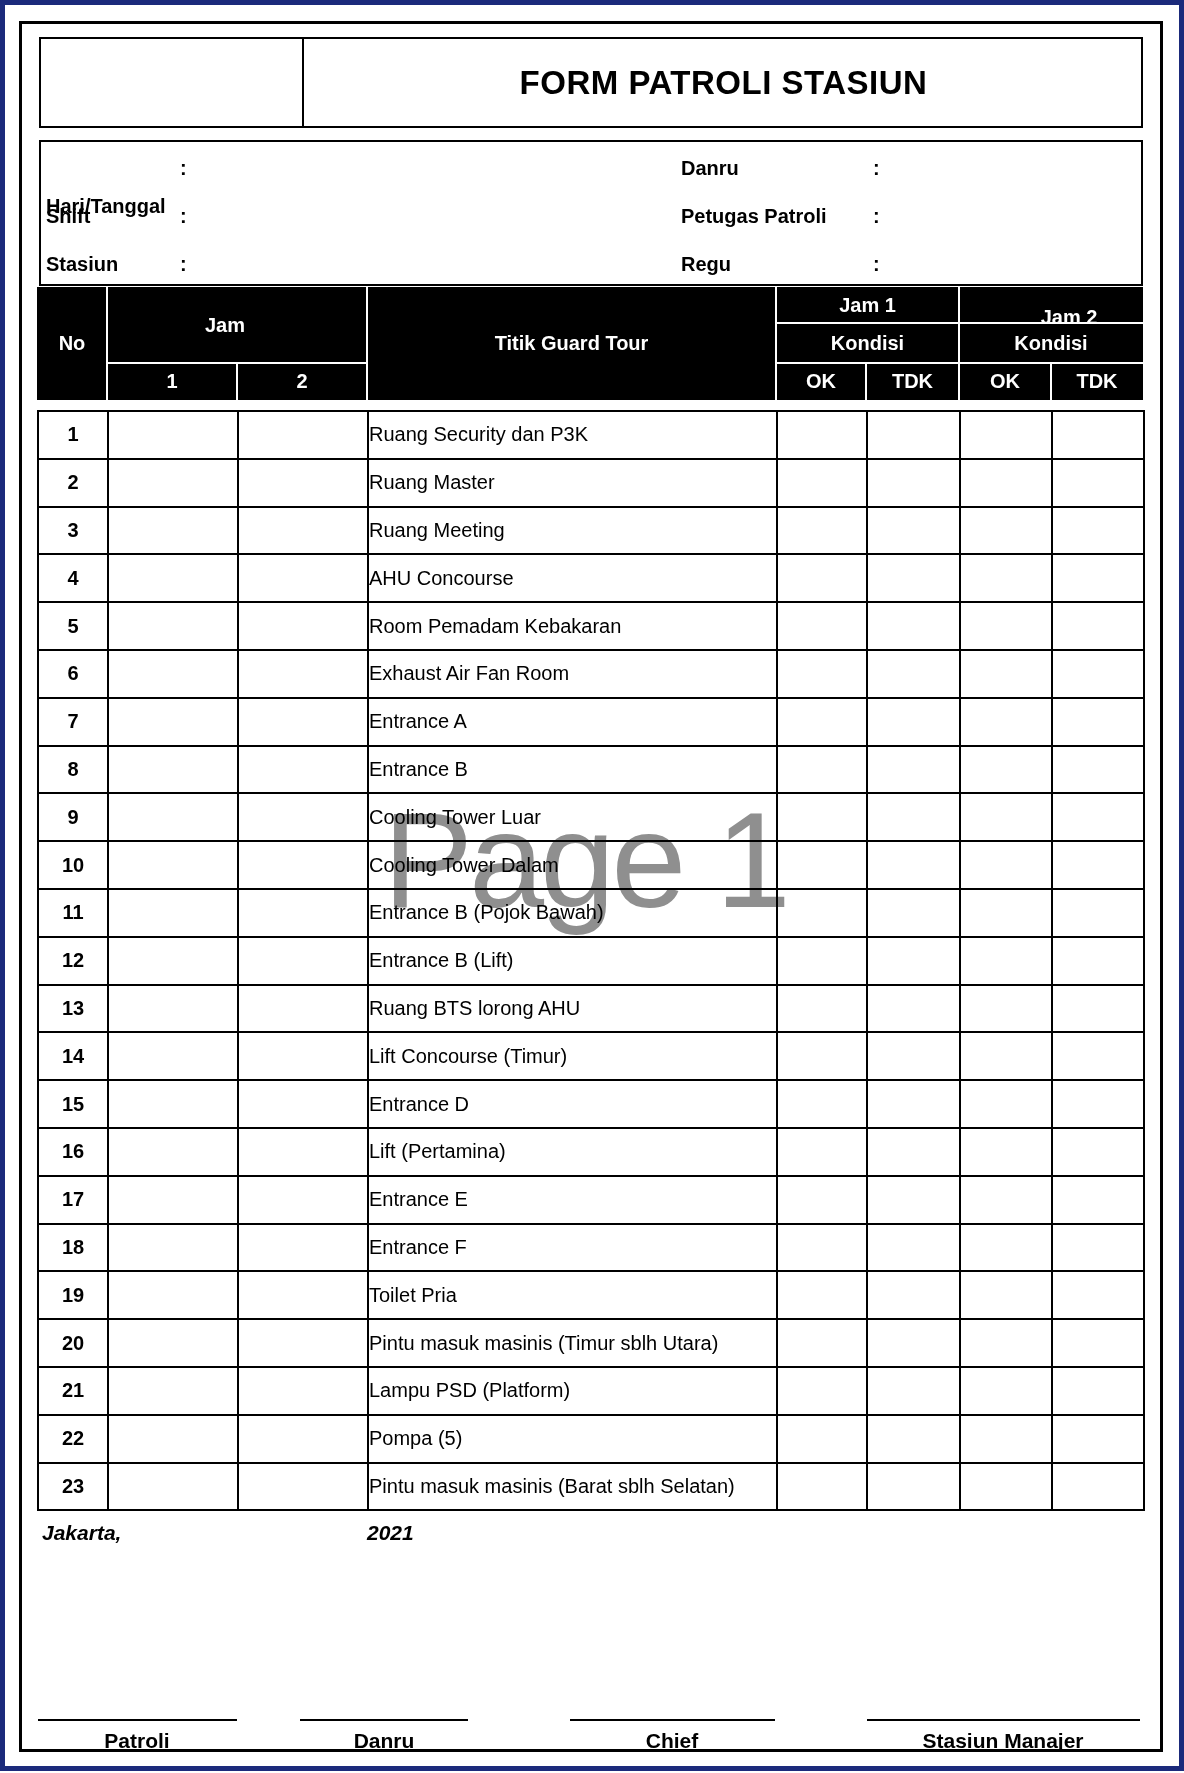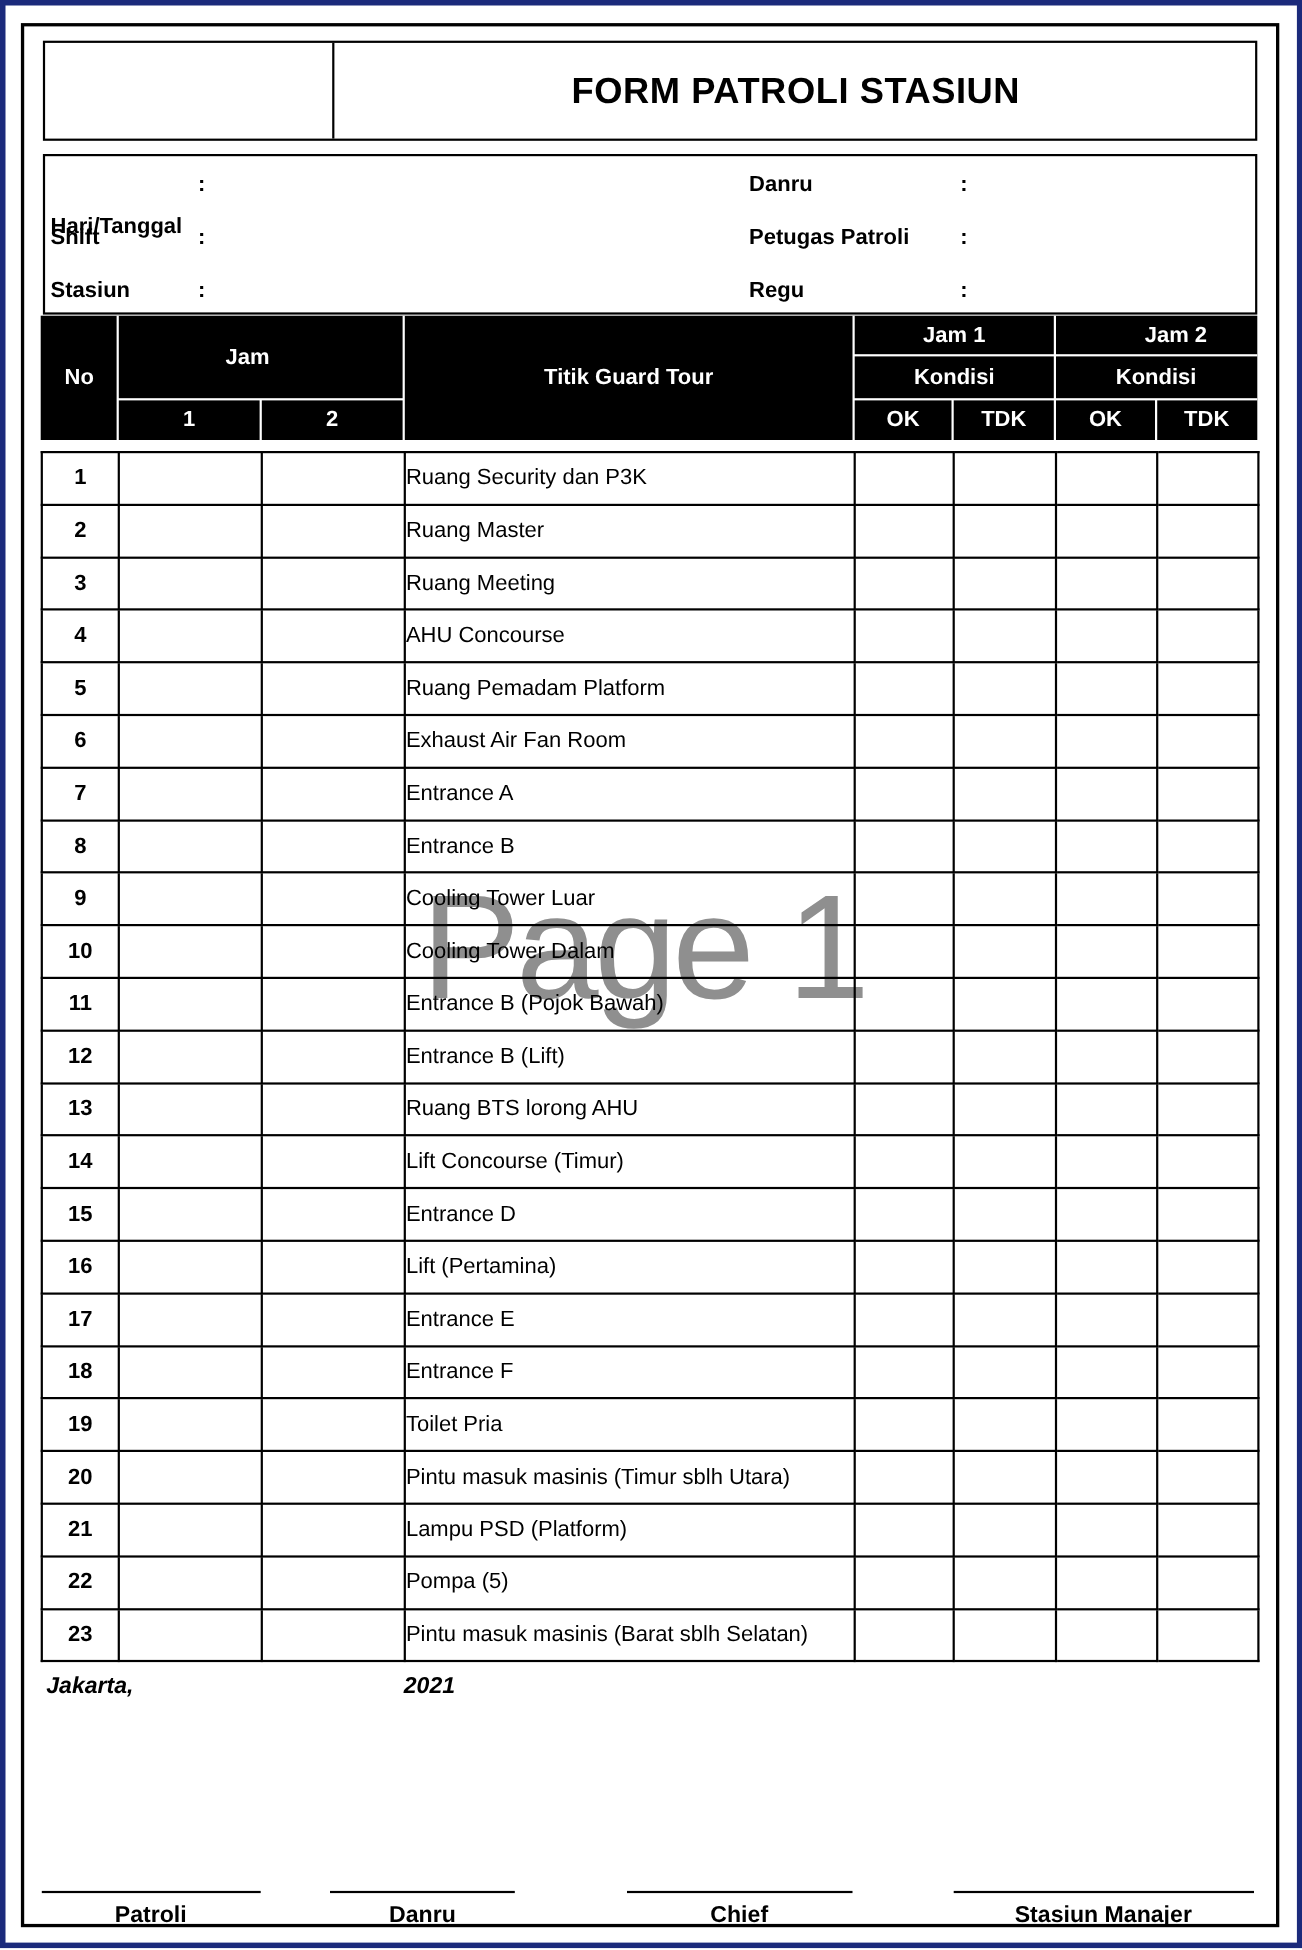--- a/index.html
+++ b/index.html
@@ -80,21 +80,21 @@
   <div class="abs thead" id="thead">
       <div class="hcell" style="left: 0px; top: 0px; width: 70px; height: 113px;">No</div>
       <div class="hcell" style="left: 70px; top: 0px; width: 236px; height: 76px;">Jam</div>
       <div class="hcell" style="left: 70px; top: 76px; width: 130px; height: 37px;">1</div>
       <div class="hcell" style="left: 200px; top: 76px; width: 130px; height: 37px;">2</div>
       <div class="hcell" style="left: 330px; top: 0px; width: 409px; height: 113px;">Titik Guard Tour</div>
       <div class="hcell" style="left: 739px; top: 0px; width: 183px; height: 36px;">Jam 1</div>
       <div class="hcell" style="left: 739px; top: 36px; width: 183px; height: 40px;">Kondisi</div>
       <div class="hcell" style="left: 739px; top: 76px; width: 90px; height: 37px;">OK</div>
       <div class="hcell" style="left: 829px; top: 76px; width: 93px; height: 37px;">TDK</div>
-      <div class="hcell" style="left: 922px; top: 0px; width: 220px; height: 36px;">Jam 2</div>
+      <div class="hcell" style="left: 922px; top: 12px; width: 220px; height: 36px;">Jam 2</div>
       <div class="hcell" style="left: 922px; top: 36px; width: 184px; height: 40px;">Kondisi</div>
       <div class="hcell" style="left: 922px; top: 76px; width: 92px; height: 37px;">OK</div>
       <div class="hcell" style="left: 1014px; top: 76px; width: 92px; height: 37px;">TDK</div>
       <div class="hline" style="left: 69px; top: 0px; width: 2px; height: 113px;"></div>
       <div class="hline" style="left: 329px; top: 0px; width: 2px; height: 113px;"></div>
       <div class="hline" style="left: 738px; top: 0px; width: 2px; height: 113px;"></div>
       <div class="hline" style="left: 921px; top: 0px; width: 2px; height: 113px;"></div>
       <div class="hline" style="left: 199px; top: 76px; width: 2px; height: 37px;"></div>
       <div class="hline" style="left: 828px; top: 76px; width: 2px; height: 37px;"></div>
       <div class="hline" style="left: 1013px; top: 76px; width: 2px; height: 37px;"></div>
@@ -152,21 +152,21 @@
           <td class="c-titik">AHU Concourse</td>
           <td class="c-j1"></td>
           <td class="c-j1"></td>
           <td class="c-j2"></td>
           <td class="c-j2"></td>
         </tr>
         <tr>
           <td class="c-no">5</td>
           <td class="c-jam"></td>
           <td class="c-jam"></td>
-          <td class="c-titik">Ruang Pemadam Platform</td>
+          <td class="c-titik">Room Pemadam Kebakaran</td>
           <td class="c-j1"></td>
           <td class="c-j1"></td>
           <td class="c-j2"></td>
           <td class="c-j2"></td>
         </tr>
         <tr>
           <td class="c-no">6</td>
           <td class="c-jam"></td>
           <td class="c-jam"></td>
           <td class="c-titik">Exhaust Air Fan Room</td>

